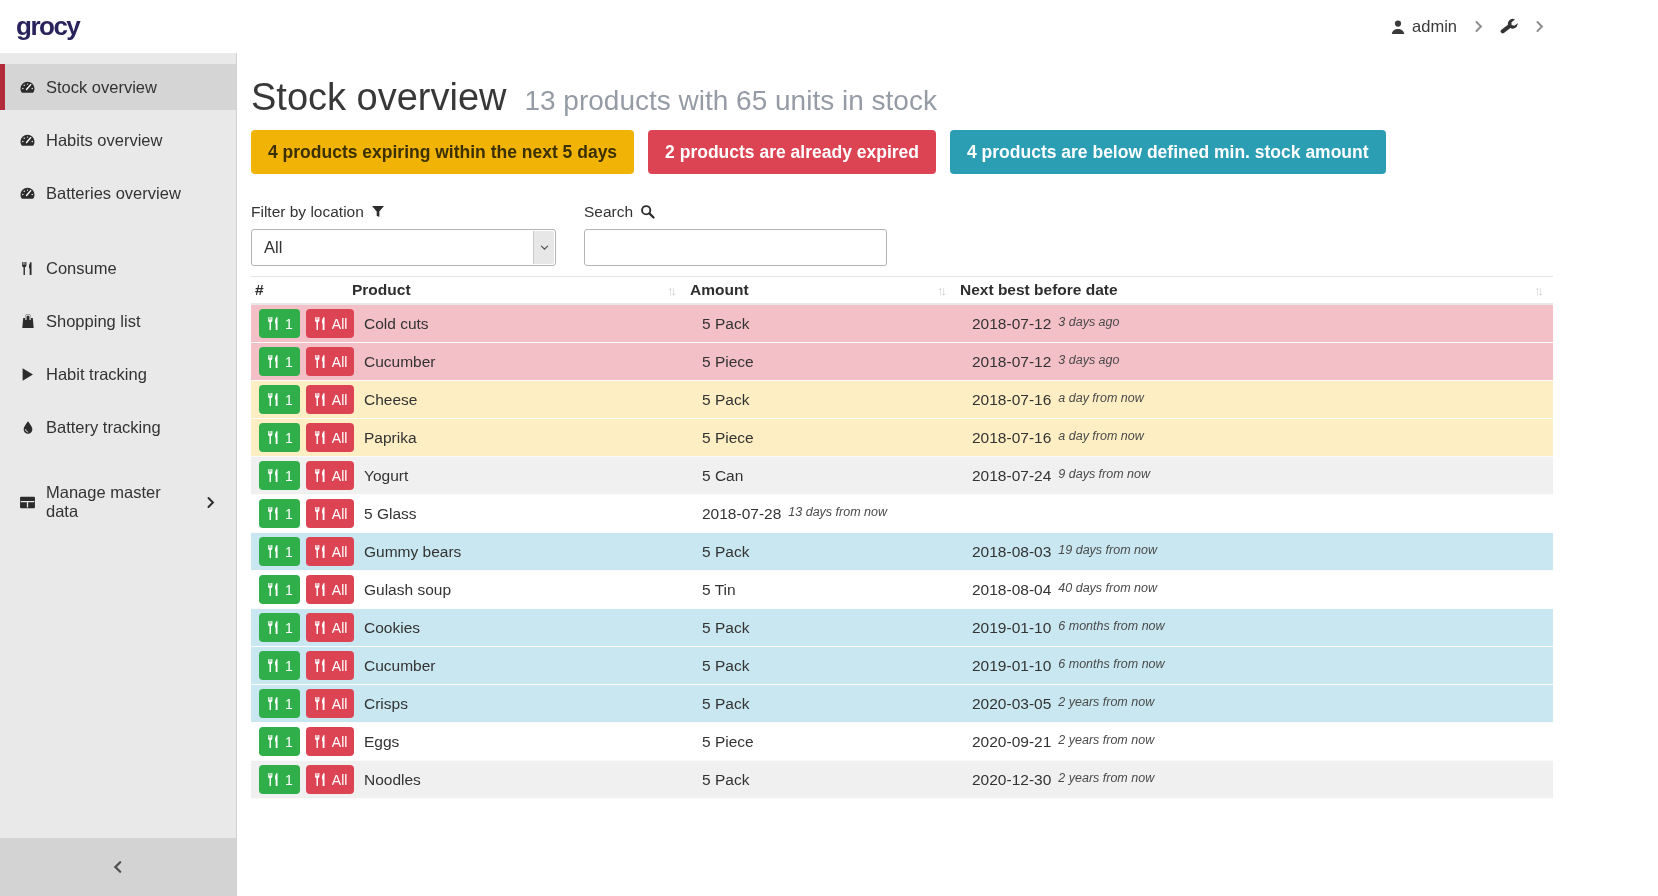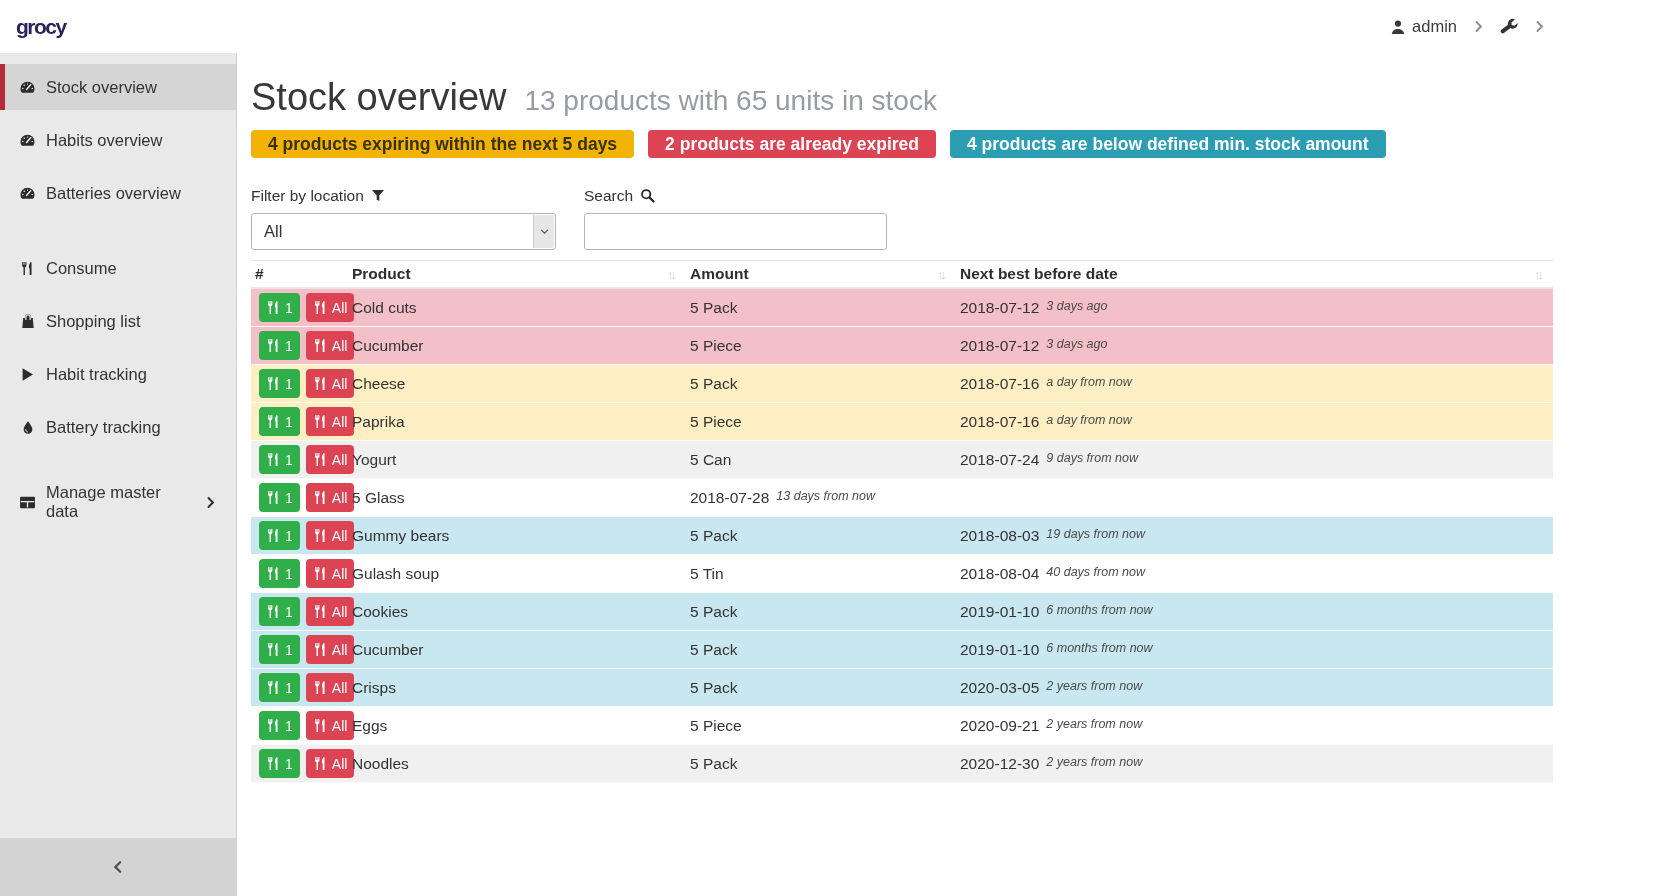--- a/index.html
+++ b/index.html
@@ -10,21 +10,21 @@
     background:#ffffff; color:#333;
   }
   .app { display:flex; flex-direction:column; height:896px; }
 
   
   .topbar {
     height:53px; flex:0 0 53px; background:#fff;
     display:flex; align-items:center; justify-content:space-between;
     padding:0 112px 0 16px;
   }
-  .logo { font-weight:bold; font-size:21px; color:#29235c; letter-spacing:-1.5px; cursor:pointer; }
+  .logo { font-weight:bold; font-size:26px; color:#29235c; letter-spacing:-1.5px; cursor:pointer; }
   .top-right { display:flex; align-items:center; gap:15px; font-size:16.5px; color:#3a3a3a; }
   .user-menu { display:flex; align-items:center; gap:6px; cursor:pointer; }
   .icn { display:inline-flex; align-items:center; justify-content:center; }
   .icn svg { display:block; }
   .chev { color:#8e8e8e; cursor:pointer; }
   .wrench { color:#343434; cursor:pointer; }
 
   
   .main { flex:1; display:flex; min-height:0; }
 
@@ -51,21 +51,21 @@
   }
 
   
   .content { flex:1; padding:0 0 0 14px; position:relative; background:#fff; }
   .page-head { margin:22px 0 0 0; line-height:44px; font-weight:400; white-space:nowrap; }
   .page-title { font-size:38px; color:#383838; }
   .page-sub { font-size:28px; color:#959ca6; margin-left:9px; }
 
   .badges { margin-top:7px; display:flex; gap:14px; }
   .badge {
-    height:28px; display:inline-flex; align-items:center;
+    height:44px; display:inline-flex; align-items:center;
     padding:0 17px; border-radius:4px; font-size:17.5px; font-weight:600;
     cursor:pointer; white-space:nowrap;
   }
 
   .controls { margin-top:29px; display:flex; gap:28px; }
   .ctl-label { display:flex; align-items:center; gap:7px; font-size:15.5px; color:#333; height:17px; margin-bottom:9px; }
   .ctl-label .icn { color:#2c2c2c; }
   .select-box {
     width:305px; height:37px; background:#fff;
     border:1px solid #b4b4b4; border-radius:3px;
@@ -93,21 +93,21 @@
   .sort { margin-left:auto; margin-right:12px; color:#c9ccd0; font-size:13px; letter-spacing:-3px; font-weight:400; cursor:pointer; }
   .tr {
     display:grid; grid-template-columns:97px 338px 270px 1fr;
     height:38px; align-items:center; border-bottom:1px solid #fcfafa;
     background:#fff;
   }
   .tr.expired   { background:#f3c0c7; }
   .tr.expiring  { background:#fdeec3; }
   .tr.below     { background:#c9e7f0; }
   .tr.plain.odd { background:#f0f0f0; }
-  .td { padding-left:4px; }
+  .td { padding-left:16px; }
   .btns { display:flex; gap:6px; padding-left:8px; }
   .btn {
     height:29px; border:none; border-radius:4px; color:#fff;
     display:inline-flex; align-items:center; gap:4px; padding:0 7px;
     font-size:14px; font-family:inherit; cursor:pointer;
   }
   .btn .icn { color:#fff; }
   .btn-one { background:#2fae4a; }
   .btn-all { background:#dc4454; }
   .cell-date { display:flex; align-items:flex-start; gap:7px; }

